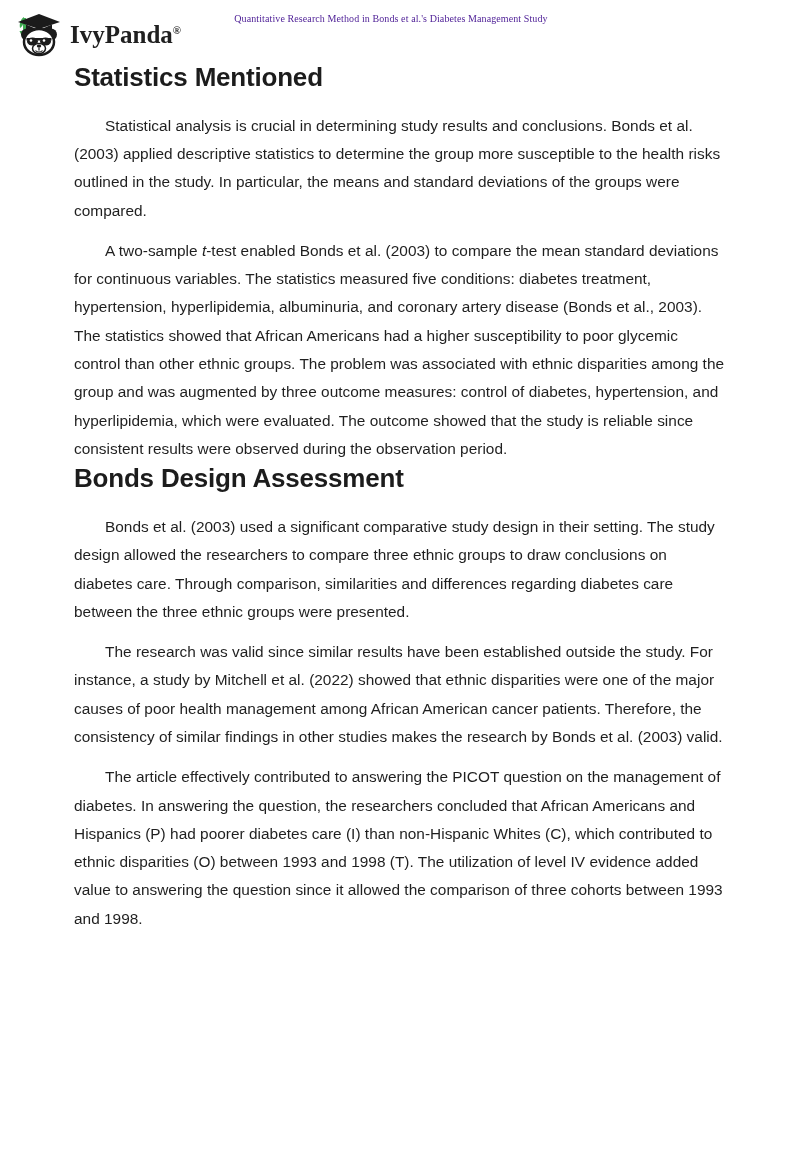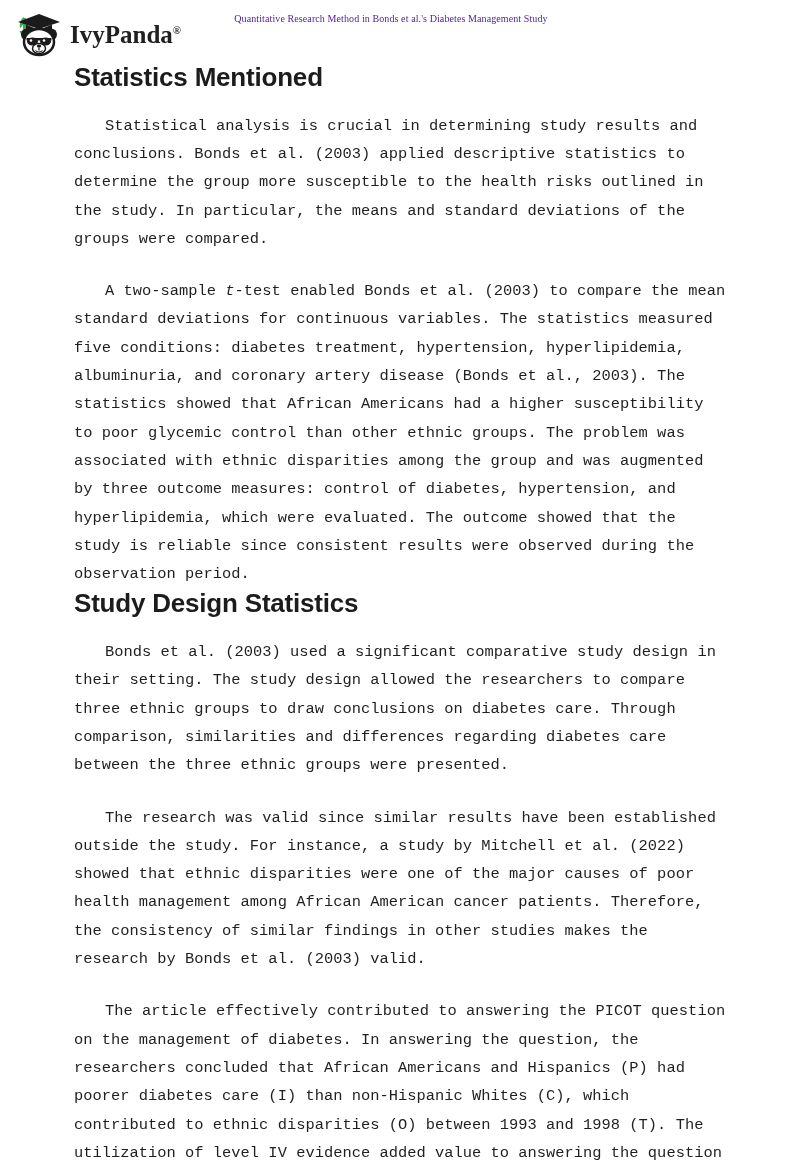--- a/index.html
+++ b/index.html
@@ -87,30 +87,30 @@
     margin: 0;
     padding: 0;
     line-height: 1.18;
     letter-spacing: -0.2px;
   }
   .h-statistics { margin-top: 14px; }
   .h-study     { margin-top: 25px; }
   .h-picot     { margin-top: 28px; }
 
   p.body-text {
-    font-family: Liberation Mono, monospace;
+    font-family: Liberation Sans, sans-serif;
     font-size: 15.4px;
     color: #1f1f1f;
     line-height: 28.3px;
     margin: 0;
     text-indent: 31px;
     text-align: left;
     letter-spacing: 0.02px;
   }
-  p.body-text + p.body-text { margin-top: 24px; }
+  p.body-text + p.body-text { margin-top: 12px; }
   h2.section-heading + p.body-text { margin-top: 19px; }
 
   em.ital { font-style: italic; }
 
   
   .page-footer {
     position: absolute;
     left: 0;
     right: 25px;
     bottom: 26px;
@@ -170,21 +170,21 @@
 
     <div class="running-head">Quantitative Research Method in Bonds et al.'s Diabetes Management Study</div>
   </div>
 
   <div class="content">
 
     <h2 class="section-heading h-statistics">Statistics Mentioned</h2>
     <p class="body-text">Statistical analysis is crucial in determining study results and conclusions. Bonds et al. (2003) applied descriptive statistics to determine the group more susceptible to the health risks outlined in the study. In particular, the means and standard deviations of the groups were compared.</p>
     <p class="body-text">A two-sample <em class="ital">t</em>-test enabled Bonds et al. (2003) to compare the mean standard deviations for continuous variables. The statistics measured five conditions: diabetes treatment, hypertension, hyperlipidemia, albuminuria, and coronary artery disease (Bonds et al., 2003). The statistics showed that African Americans had a higher susceptibility to poor glycemic control than other ethnic groups. The problem was associated with ethnic disparities among the group and was augmented by three outcome measures: control of diabetes, hypertension, and hyperlipidemia, which were evaluated. The outcome showed that the study is reliable since consistent results were observed during the observation period.</p>
 
-    <h2 class="section-heading h-study">Study Design Statistics</h2>
+    <h2 class="section-heading h-study">Bonds Design Assessment</h2>
     <p class="body-text">Bonds et al. (2003) used a significant comparative study design in their setting. The study design allowed the researchers to compare three ethnic groups to draw conclusions on diabetes care. Through comparison, similarities and differences regarding diabetes care between the three ethnic groups were presented.</p>
     <p class="body-text">The research was valid since similar results have been established outside the study. For instance, a study by Mitchell et al. (2022) showed that ethnic disparities were one of the major causes of poor health management among African American cancer patients. Therefore, the consistency of similar findings in other studies makes the research by Bonds et al. (2003) valid.</p>
 
     <p class="body-text">The article effectively contributed to answering the PICOT question on the management of diabetes. In answering the question, the researchers concluded that African Americans and Hispanics (P) had poorer diabetes care (I) than non-Hispanic Whites (C), which contributed to ethnic disparities (O) between 1993 and 1998 (T). The utilization of level IV evidence added value to answering the question since it allowed the comparison of three cohorts between 1993 and 1998.</p>
   </div>
 
 
 </div>
 
 </body></html>

